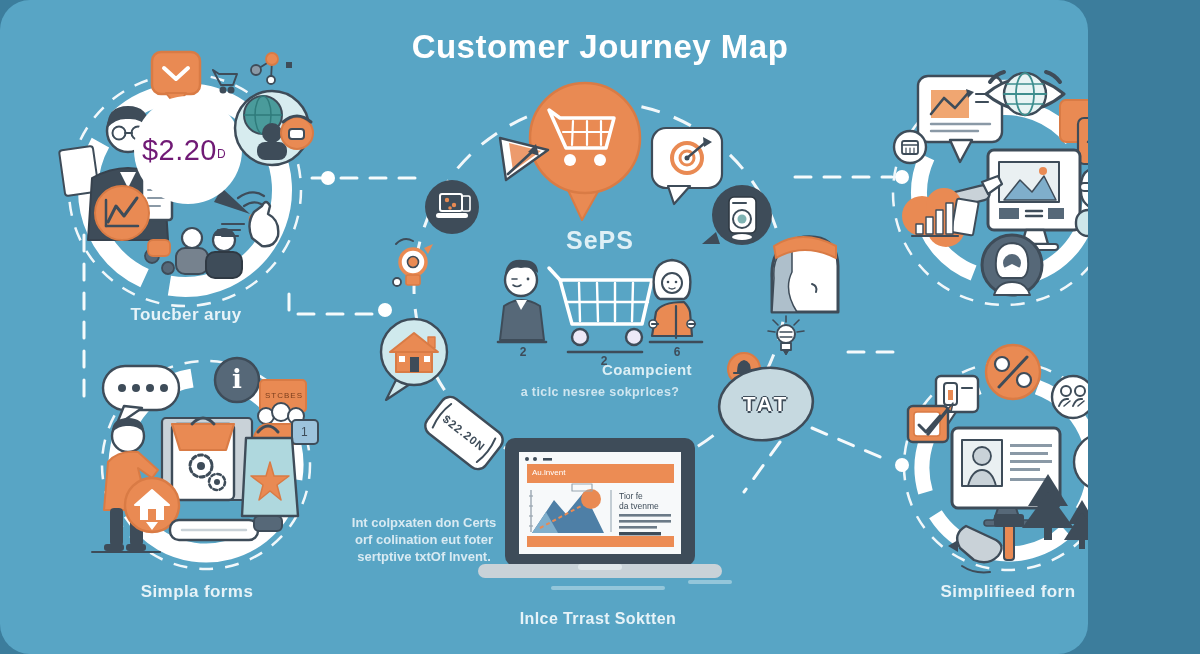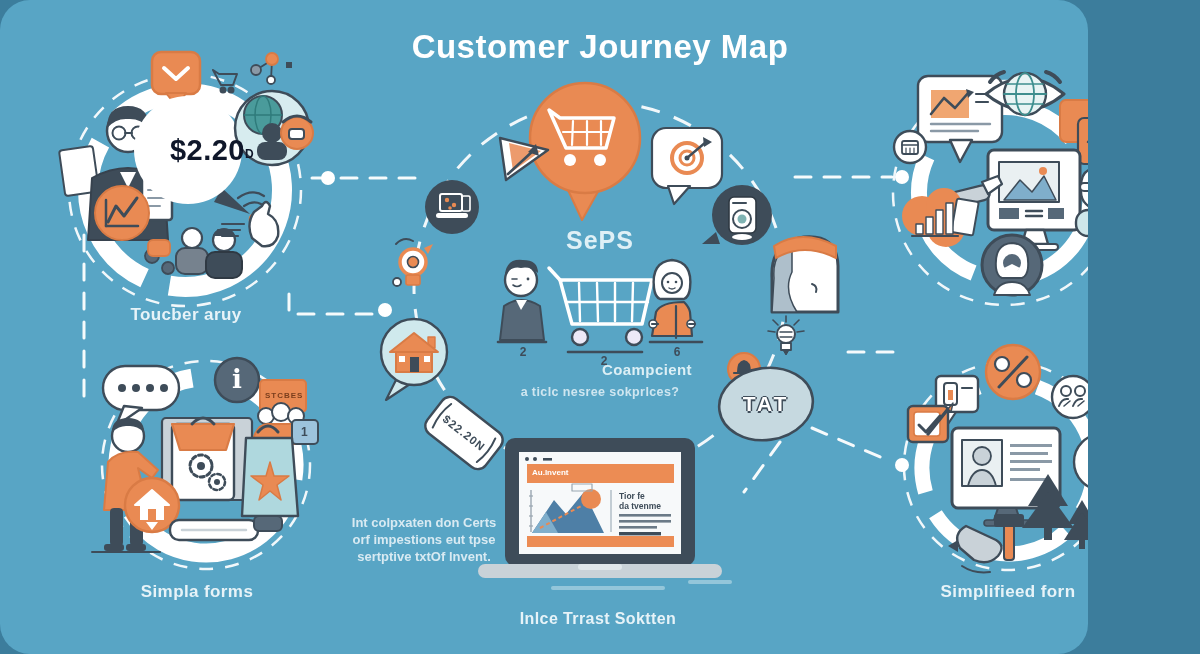--- a/index.html
+++ b/index.html
@@ -9,30 +9,30 @@
   svg{display:block;}
   .lbl{position:absolute;transform:translate(-50%,-50%);white-space:nowrap;
        font-weight:bold;color:#E9F4F8;letter-spacing:.4px;}
   .title{font-size:33px;color:#FFFFFF;letter-spacing:.5px;}
   .cluster-label{font-size:17px;color:#E7F3F8;}
   .heading{font-size:25px;color:#DFF0F6;letter-spacing:1px;}
   .cap1{font-size:15px;color:#DCEFF5;margin-left:47px;}
   .cap2{font-size:12.5px;color:#CFE6F0;margin-top:6px;}
   .note{position:absolute;font-weight:bold;font-size:13px;line-height:17px;color:#D8EAF2;}
   .note.center{transform:translateX(-50%);text-align:center;}
-  .price{position:absolute;transform:translate(-50%,-50%);font-weight:bold;font-size:29px;
-         color:#0f172a;letter-spacing:.5px;margin-left:28px;}
+  .price{position:absolute;transform:translate(-50%,-50%);font-weight:normal;font-size:29px;
+         color:#701a75;letter-spacing:.5px;}
   .price .sfx{font-size:12px;vertical-align:2px;}
   .count{position:absolute;transform:translate(-50%,-50%);font-weight:bold;font-size:12px;color:#3E4C59;}
   .tat{position:absolute;transform:translate(-50%,-50%);font-weight:bold;font-size:21px;
        letter-spacing:3px;color:#FFFFFF;
        text-shadow:-1.5px 0 #3E4C59,1.5px 0 #3E4C59,0 -1.5px #3E4C59,0 1.5px #3E4C59;text-align:center;}
   .tag-text{position:absolute;transform:translate(-50%,-50%) rotate(38deg);font-weight:bold;
             font-size:11.5px;color:#3E4C59;letter-spacing:1px;}
-  .tiny{position:absolute;font-weight:bold;color:#3E4C59;text-align:center;}
+  .tiny{position:absolute;font-weight:normal;color:#3E4C59;text-align:center;}
   .info-i{position:absolute;transform:translate(-50%,-54%);font-family:"DejaVu Serif",serif;
           font-weight:bold;font-size:26px;color:#FFFFFF;}
 </style>
 </head>
 <body>
 
 <div id="stage">
 
 <svg class="abs" style="left:0;top:0" width="1200" height="654" viewBox="0 0 1200 654">
 
@@ -597,17 +597,17 @@
 <div class="lbl cluster-label" style="left:1008px;top:592px">Simplifieed forn</div>
 
 <div class="tiny" style="left:532px;top:468px;font-size:8px;color:#FFFFFF">Au.lnvent</div>
 <div class="tiny" style="left:619px;top:491px;font-size:8.5px">Tior fe</div>
 <div class="tiny" style="left:619px;top:501px;font-size:8.5px">da tvenme</div>
 
 <div class="lbl cluster-label" style="left:598px;top:619px;font-size:16px">Inlce Trrast Soktten</div>
 
 <div class="note center" style="left:424px;top:514px">
   <div>Int colpxaten don Certs</div>
-  <div>orf impestions eut tpse</div>
+  <div>orf colination eut foter</div>
   <div>sertptive txtOf lnvent.</div>
 </div>
 
 </div>
 
 </body></html>

